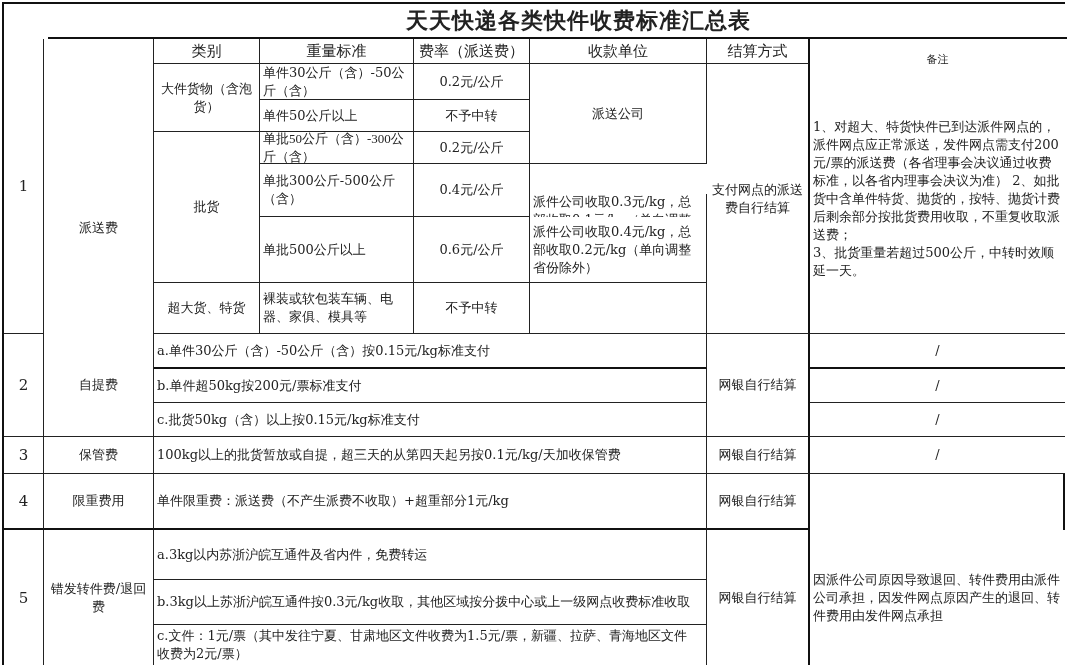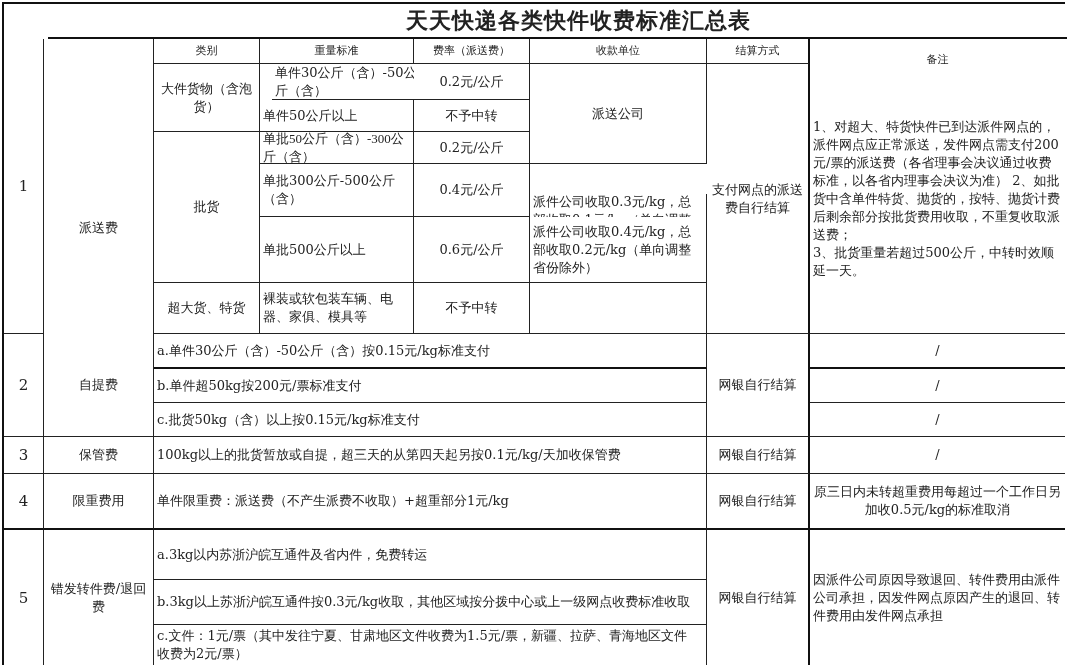--- a/index.html
+++ b/index.html
@@ -4,42 +4,42 @@
 <style>
   html,body{margin:0;padding:0;background:#fff;}
   body{width:1067px;height:667px;position:relative;overflow:hidden;font-family:"DejaVu Serif","Liberation Serif",serif;color:#222;}
   .sheet{position:absolute;left:2px;top:2px;width:1063px;height:663px;border:2px solid #111;box-sizing:border-box;}
   .c{position:absolute;box-sizing:border-box;border-right:1px solid #222;border-bottom:1px solid #222;display:flex;align-items:center;font-size:13px;line-height:18px;overflow:hidden;background:#fff;}
   .ctr{justify-content:center;text-align:center;}
   .lft{justify-content:flex-start;text-align:left;padding-left:3px;}
   .title{font-size:22px;font-weight:bold;font-family:"DejaVu Sans","Liberation Sans",sans-serif;letter-spacing:1px;}
   .thick-b{border-bottom:2px solid #111;}
   .thick-r{border-right:2px solid #111;}
-  .hdr{font-size:11px;}
+  .hdr{font-size:15px;}
   .big{font-size:15px;}
 </style>
 </head>
 <body>
 
 <div class="sheet">
 
   <div class="c ctr title thick-b" style="left:0;top:0;width:1061px;height:35px;border-right:none;margin-left:44px;">天天快递各类快件收费标准汇总表</div>
 
   <div class="c ctr big" style="left:0;top:35px;width:40px;height:295px;">1</div>
   <div class="c ctr" style="left:40px;top:35px;width:110px;height:378px;">派送费</div>
 
   <div class="c ctr hdr" style="left:150px;top:35px;width:106px;height:25px;">类别</div>
   <div class="c ctr hdr" style="left:256px;top:35px;width:154px;height:25px;">重量标准</div>
   <div class="c ctr hdr" style="left:410px;top:35px;width:116px;height:25px;">费率（派送费）</div>
   <div class="c ctr hdr" style="left:526px;top:35px;width:177px;height:25px;">收款单位</div>
   <div class="c ctr hdr thick-r" style="left:703px;top:35px;width:103px;height:25px;">结算方式</div>
   <div class="c ctr" style="left:806px;top:35px;width:255px;height:43px;border-right:none;font-size:11px;">备注</div>
 
   <div class="c ctr" style="left:150px;top:60px;width:106px;height:68px;padding:0 4px;">大件货物（含泡货）</div>
-  <div class="c lft" style="left:256px;top:60px;width:154px;height:36px;margin-left:12px;">单件30公斤（含）-50公斤（含）</div>
+  <div class="c lft" style="left:256px;top:60px;width:154px;height:36px;">单件30公斤（含）-50公斤（含）</div>
   <div class="c ctr" style="left:410px;top:60px;width:116px;height:36px;">0.2元/公斤</div>
   <div class="c lft" style="left:256px;top:96px;width:154px;height:32px;">单件50公斤以上</div>
   <div class="c ctr" style="left:410px;top:96px;width:116px;height:32px;">不予中转</div>
   <div class="c ctr" style="left:526px;top:60px;width:177px;height:100px;">派送公司</div>
 
   <div class="c ctr" style="left:150px;top:128px;width:106px;height:151px;">批货</div>
   <div class="c lft" style="left:256px;top:128px;width:154px;height:32px;font-family:Liberation Serif, serif;">单批50公斤（含）-300公斤（含）</div>
   <div class="c ctr" style="left:410px;top:128px;width:116px;height:32px;">0.2元/公斤</div>
 
   <div class="c lft" style="left:256px;top:160px;width:154px;height:53px;">单批300公斤-500公斤（含）</div>
@@ -72,21 +72,20 @@
   <div class="c ctr big" style="left:0;top:433px;width:40px;height:37px;">3</div>
   <div class="c ctr" style="left:40px;top:433px;width:110px;height:37px;">保管费</div>
   <div class="c lft" style="left:150px;top:433px;width:553px;height:37px;">100kg以上的批货暂放或自提，超三天的从第四天起另按0.1元/kg/天加收保管费</div>
   <div class="c ctr thick-r" style="left:703px;top:433px;width:103px;height:37px;">网银自行结算</div>
   <div class="c ctr" style="left:806px;top:433px;width:255px;height:37px;border-right:none;">/</div>
 
   <div class="c ctr big thick-b" style="left:0;top:470px;width:40px;height:56px;">4</div>
   <div class="c ctr thick-b" style="left:40px;top:470px;width:110px;height:56px;">限重费用</div>
   <div class="c lft thick-b" style="left:150px;top:470px;width:553px;height:56px;">单件限重费：派送费（不产生派费不收取）+超重部分1元/kg</div>
   <div class="c ctr thick-r thick-b" style="left:703px;top:470px;width:103px;height:56px;">网银自行结算</div>
-  <div class="c ctr thick-b" style="left:806px;top:470px;width:255px;height:56px;border-right:none;padding:0 4px;">原三日内未转超重费用每超过一个工作日另加收0.5元/kg的标准取消</div>
 
   <div class="c ctr big" style="left:0;top:526px;width:40px;height:135px;border-bottom:none;">5</div>
   <div class="c ctr" style="left:40px;top:526px;width:110px;height:135px;border-bottom:none;padding:0 4px;">错发转件费/退回费</div>
   <div class="c lft" style="left:150px;top:526px;width:553px;height:50px;">a.3kg以内苏浙沪皖互通件及省内件，免费转运</div>
   <div class="c lft" style="left:150px;top:576px;width:553px;height:45px;padding-right:6px;">b.3kg以上苏浙沪皖互通件按0.3元/kg收取，其他区域按分拨中心或上一级网点收费标准收取</div>
   <div class="c lft" style="left:150px;top:621px;width:553px;height:40px;border-bottom:none;padding-right:6px;">c.文件：1元/票（其中发往宁夏、甘肃地区文件收费为1.5元/票，新疆、拉萨、青海地区文件收费为2元/票）</div>
   <div class="c ctr thick-r" style="left:703px;top:526px;width:103px;height:135px;border-bottom:none;">网银自行结算</div>
   <div class="c lft" style="left:806px;top:526px;width:255px;height:135px;border-right:none;border-bottom:none;padding-right:4px;">因派件公司原因导致退回、转件费用由派件公司承担，因发件网点原因产生的退回、转件费用由发件网点承担</div>
 </div>
 

